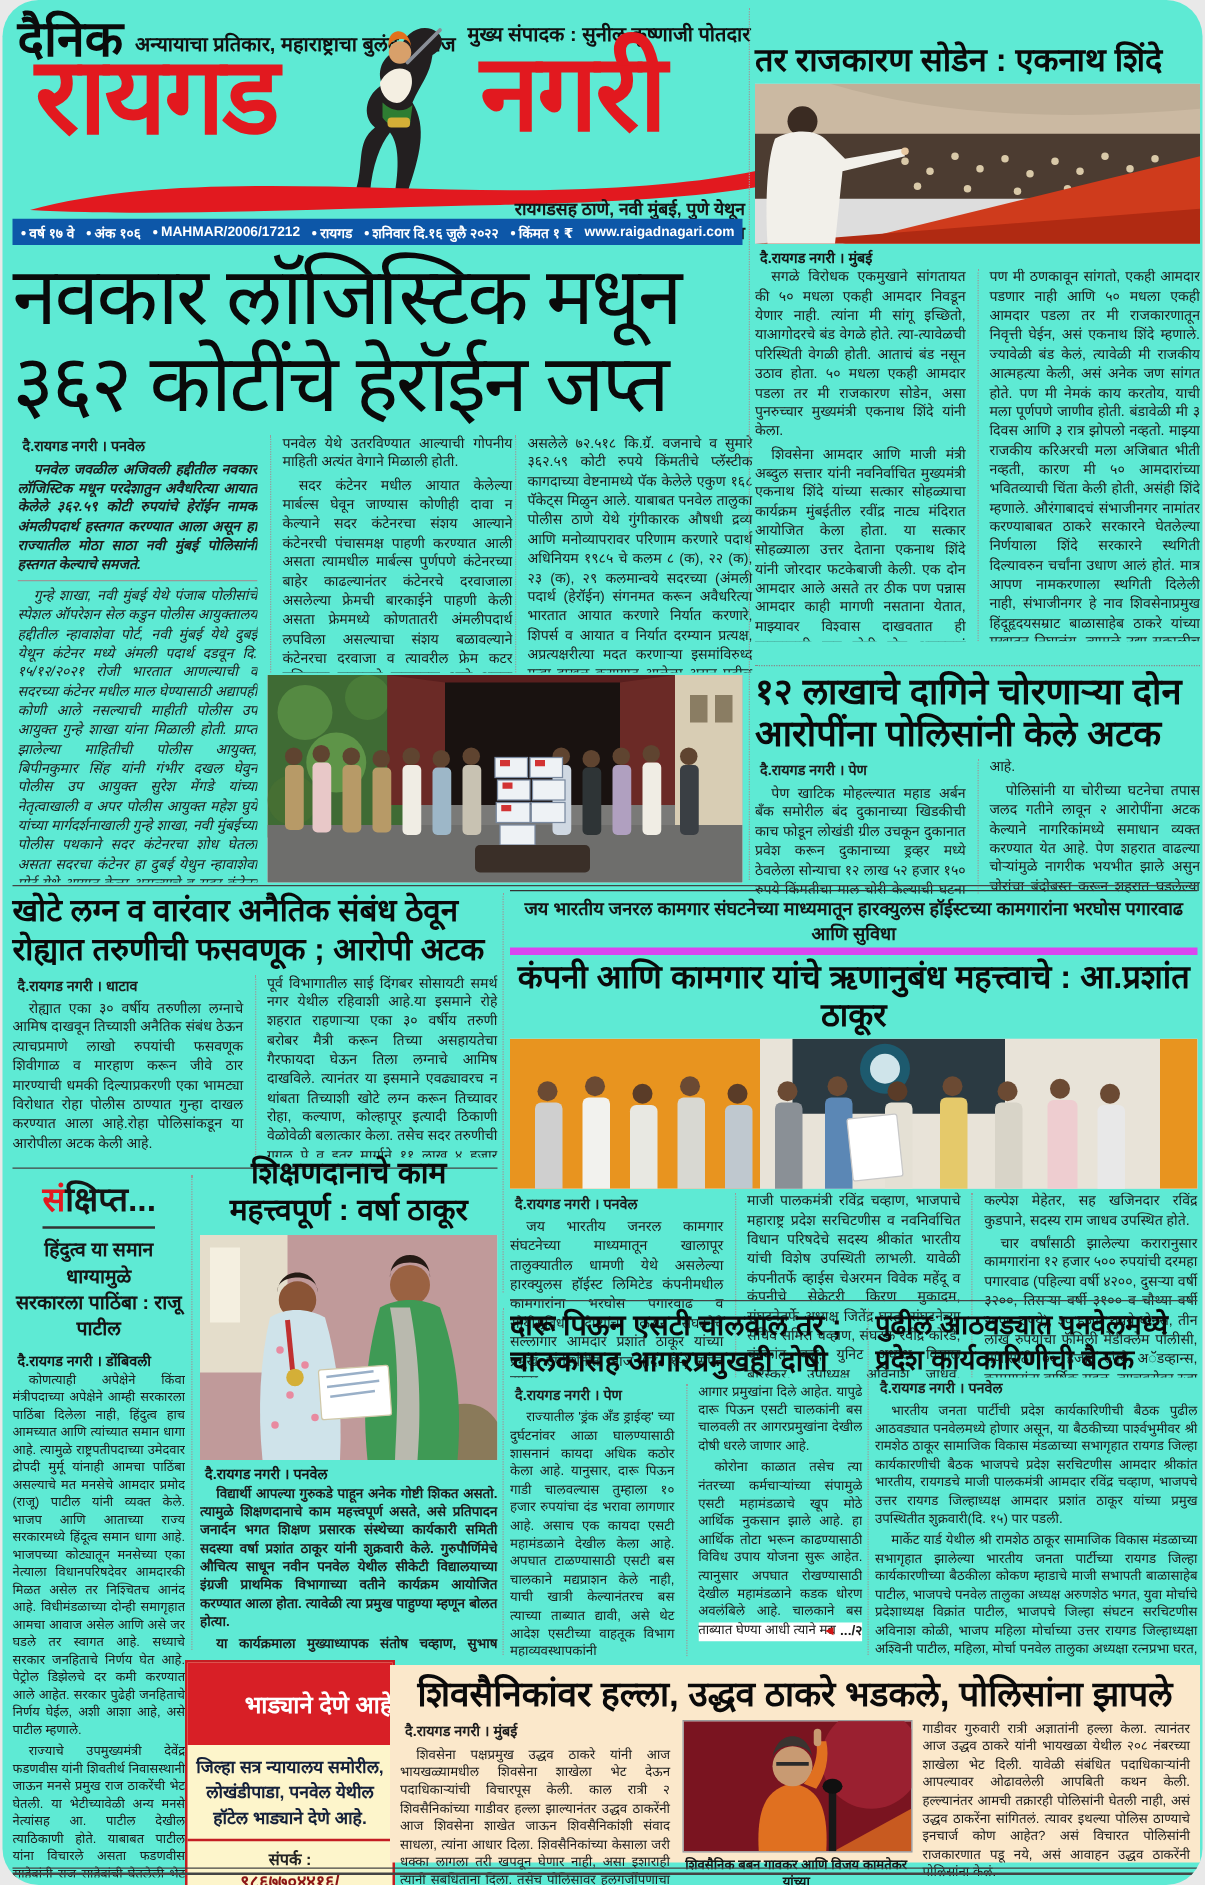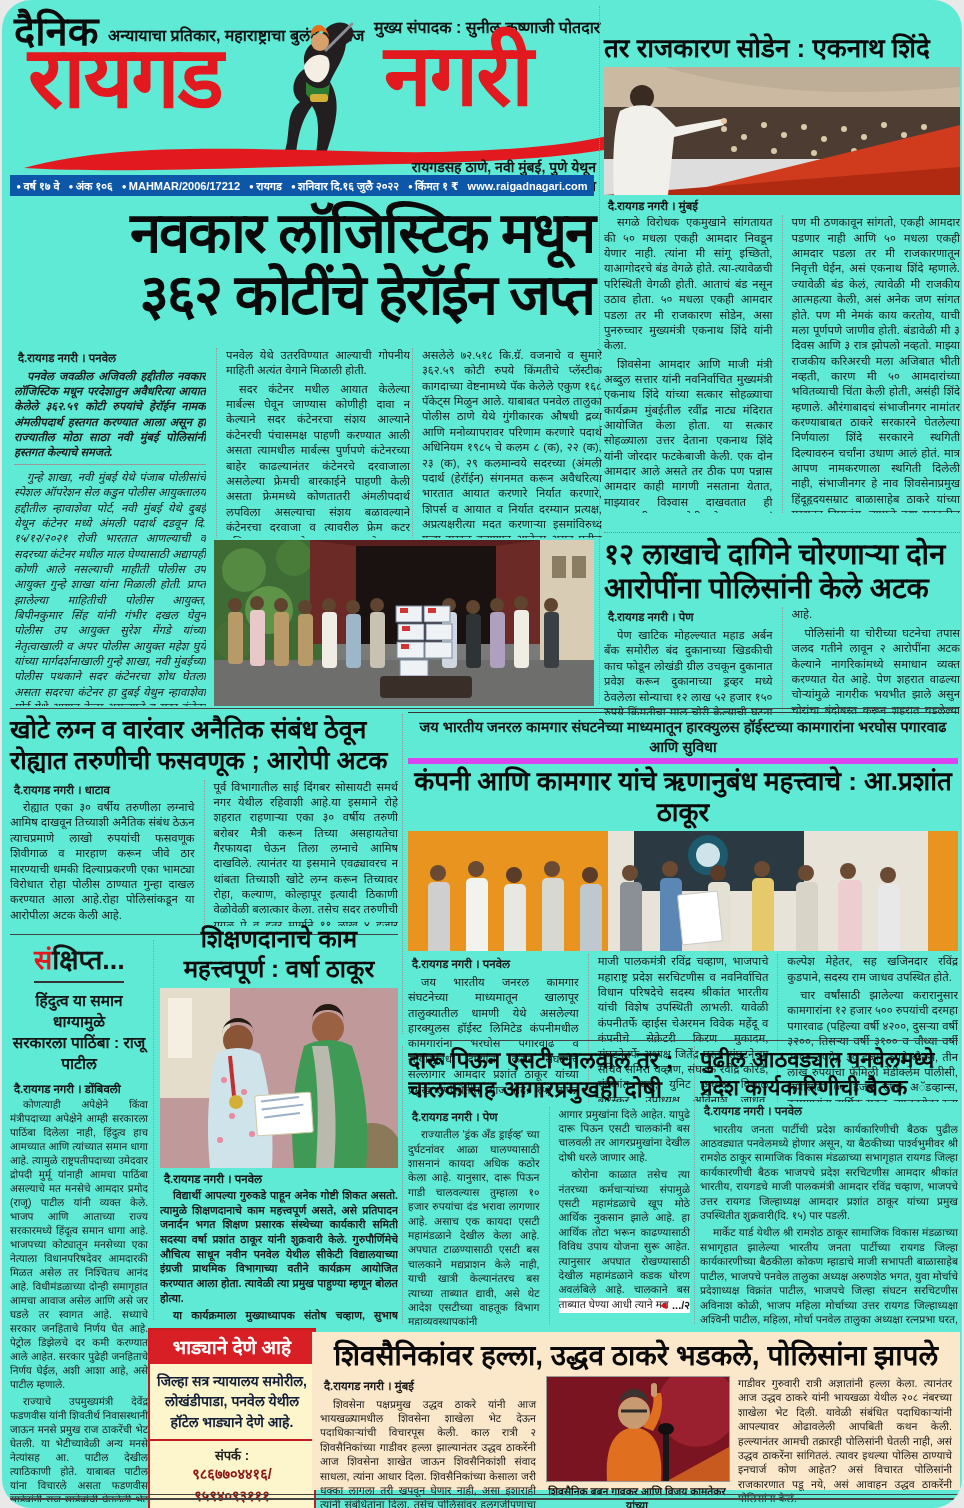--- a/index.html
+++ b/index.html
@@ -31,31 +31,31 @@
   .bt p.nofirst{text-indent:0;}
   .lede-bold p{font-weight:700;font-style:italic;}
   .cont{display:block;text-align:right;font-size:11px;font-weight:700;margin-top:-16px;background:#fff;}
   .cont .arr{color:#d41414;}
   .hr{position:absolute;background:#444;height:1px;}
   .vr{position:absolute;border-left:1px dotted #9a9a9a;width:0;}
   .photo{display:block;background:#ddd;}
   .caption{font-size:10.5px;font-weight:700;text-align:center;margin-top:2px;}
   
   .shinde-h{font-size:26px;line-height:1.2;}
-  .lead-h{font-size:56px;line-height:1.1;text-align:right;letter-spacing:-2px;font-weight:700;}
+  .lead-h{font-size:64px;line-height:1.1;text-align:left;letter-spacing:-2px;font-weight:400;}
   .theft-h{font-size:29px;line-height:1.18;}
   .fraud-h{font-size:25px;line-height:1.25;}
   .ribbon{font-size:14.5px;font-weight:700;text-align:center;border-top:1.5px solid #333;border-bottom:6px solid #d946ef;padding:3px 0 2px;}
   .workers-h{font-size:26px;line-height:1.2;text-align:center;margin-top:2px;}
   .snk-title{font-size:27px;font-weight:800;text-align:center;border-bottom:2px solid #333;padding-bottom:4px;width:90px;margin:0 auto;}
   .snk-red{color:#e2191f;}
   .snk-sub{font-size:15.5px;line-height:1.35;font-weight:700;text-align:center;margin-top:8px;}
   .edu-h{font-size:24px;line-height:1.25;text-align:center;}
   .adbox{position:absolute;left:146px;top:1328px;width:164px;border:2px solid #c41d22;background:#fdf5cb;}
-  .adbox .adhead{background:#d81f26;color:#fff;font-size:19px;font-weight:800;text-align:center;padding:4px 0;}
+  .adbox .adhead{background:#d81f26;color:#fff;font-size:19px;font-weight:800;text-align:right;padding:20px 0;}
   .adbox .adbody{font-size:14px;font-weight:700;text-align:center;padding:7px 6px;line-height:1.45;color:#14203a;}
   .adbox .adcontact{border-top:2px solid #c41d22;text-align:center;padding:5px 4px 7px;font-weight:800;}
   .adbox .adlabel{font-size:13px;color:#222;}
   .adbox .adphone{font-size:14.5px;color:#8c1616;line-height:1.5;}
   .st-h{font-size:23px;line-height:1.25;}
   .bjp-h{font-size:22px;line-height:1.25;}
   .shiv{position:absolute;left:310px;top:1332px;width:648px;height:158px;background:#fbe8cb;}
   .shiv-h{font-size:28px;text-align:center;padding:3px 0 1px;}
   .small .bt, .small.bt{font-size:10.6px;}
   .tiny .bt, .tiny.bt{font-size:10.3px;}

